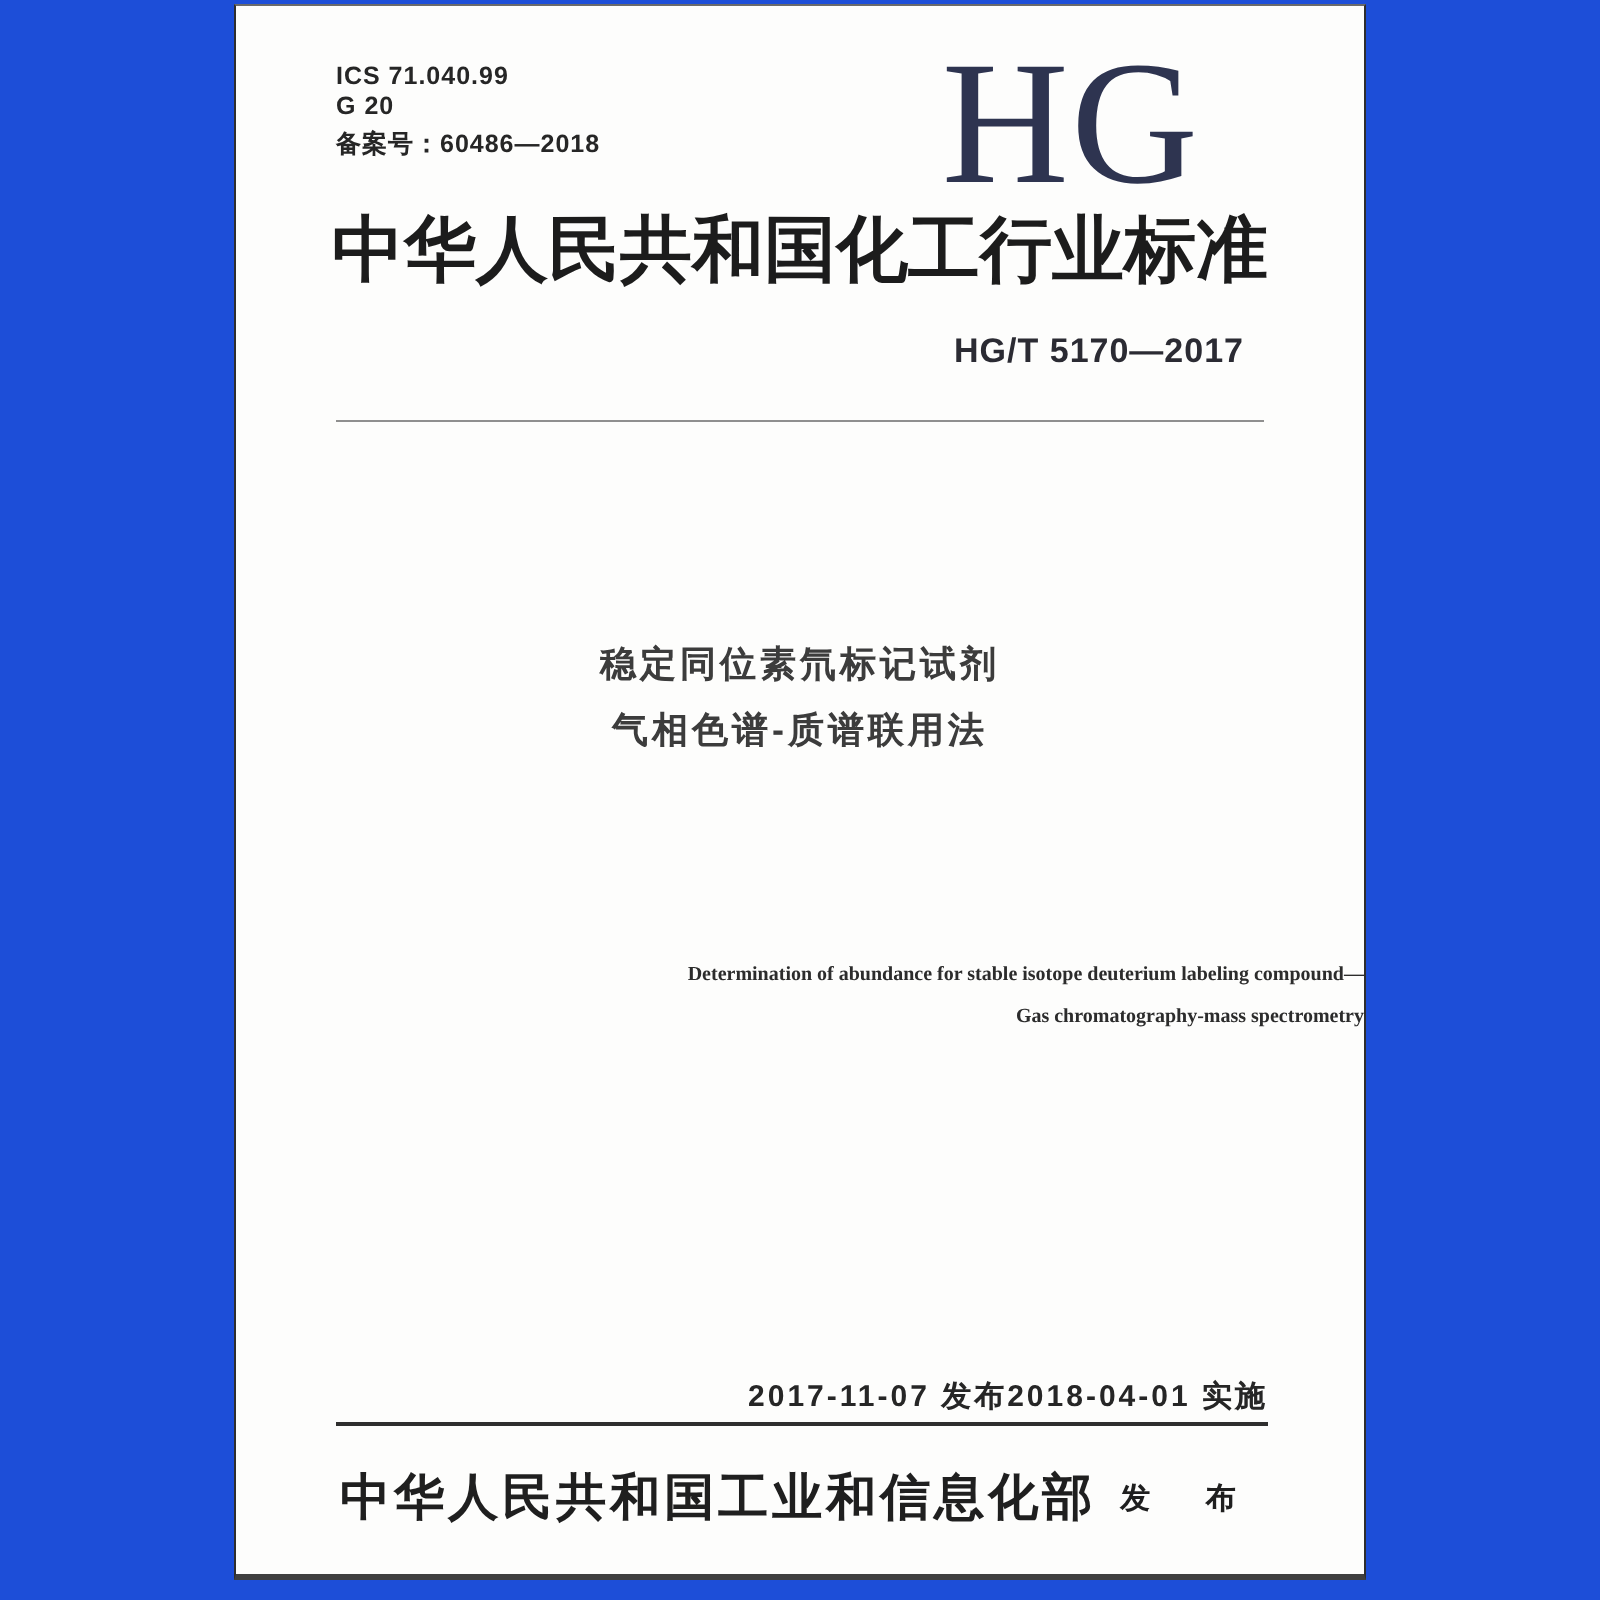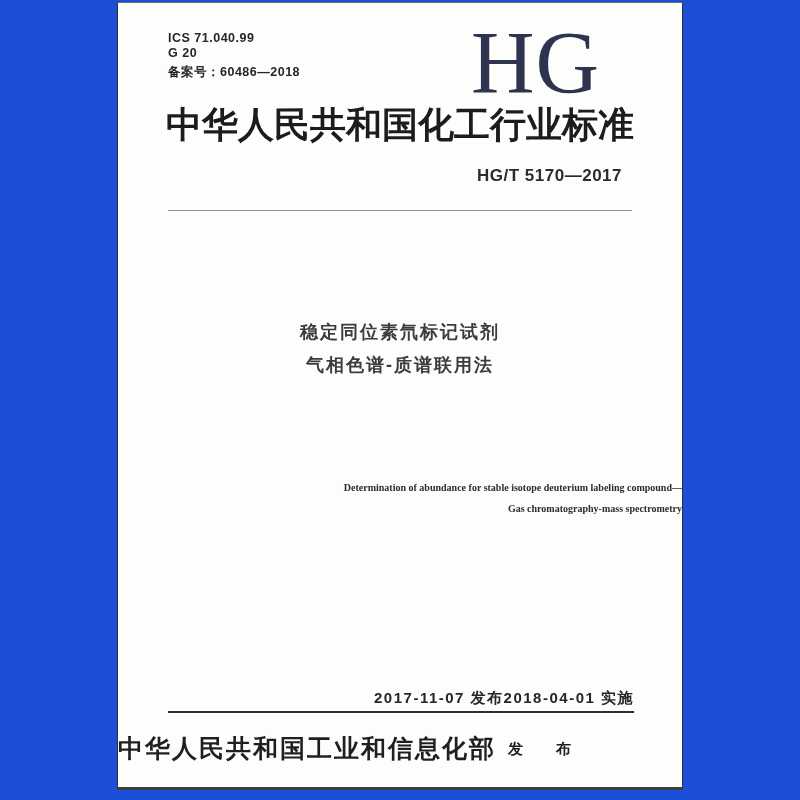--- a/index.html
+++ b/index.html
@@ -122,21 +122,22 @@
     left: 50px;
     right: 48px;
     height: 2px;
     background: #2e2e2e;
   }
   .footer-issuer {
     position: absolute;
     top: 729px;
     left: 0;
     width: 100%;
-    font-family: Liberation Mono, monospace;
+    text-align: center;
+    font-family: Liberation Serif, serif;
     font-weight: bold;
     font-size: 25px;
     letter-spacing: 2px;
     color: #1f1f1f;
     white-space: nowrap;
   }
   .issue-label {
     font-size: 15px;
     letter-spacing: 12px;
     margin-left: 12px;

